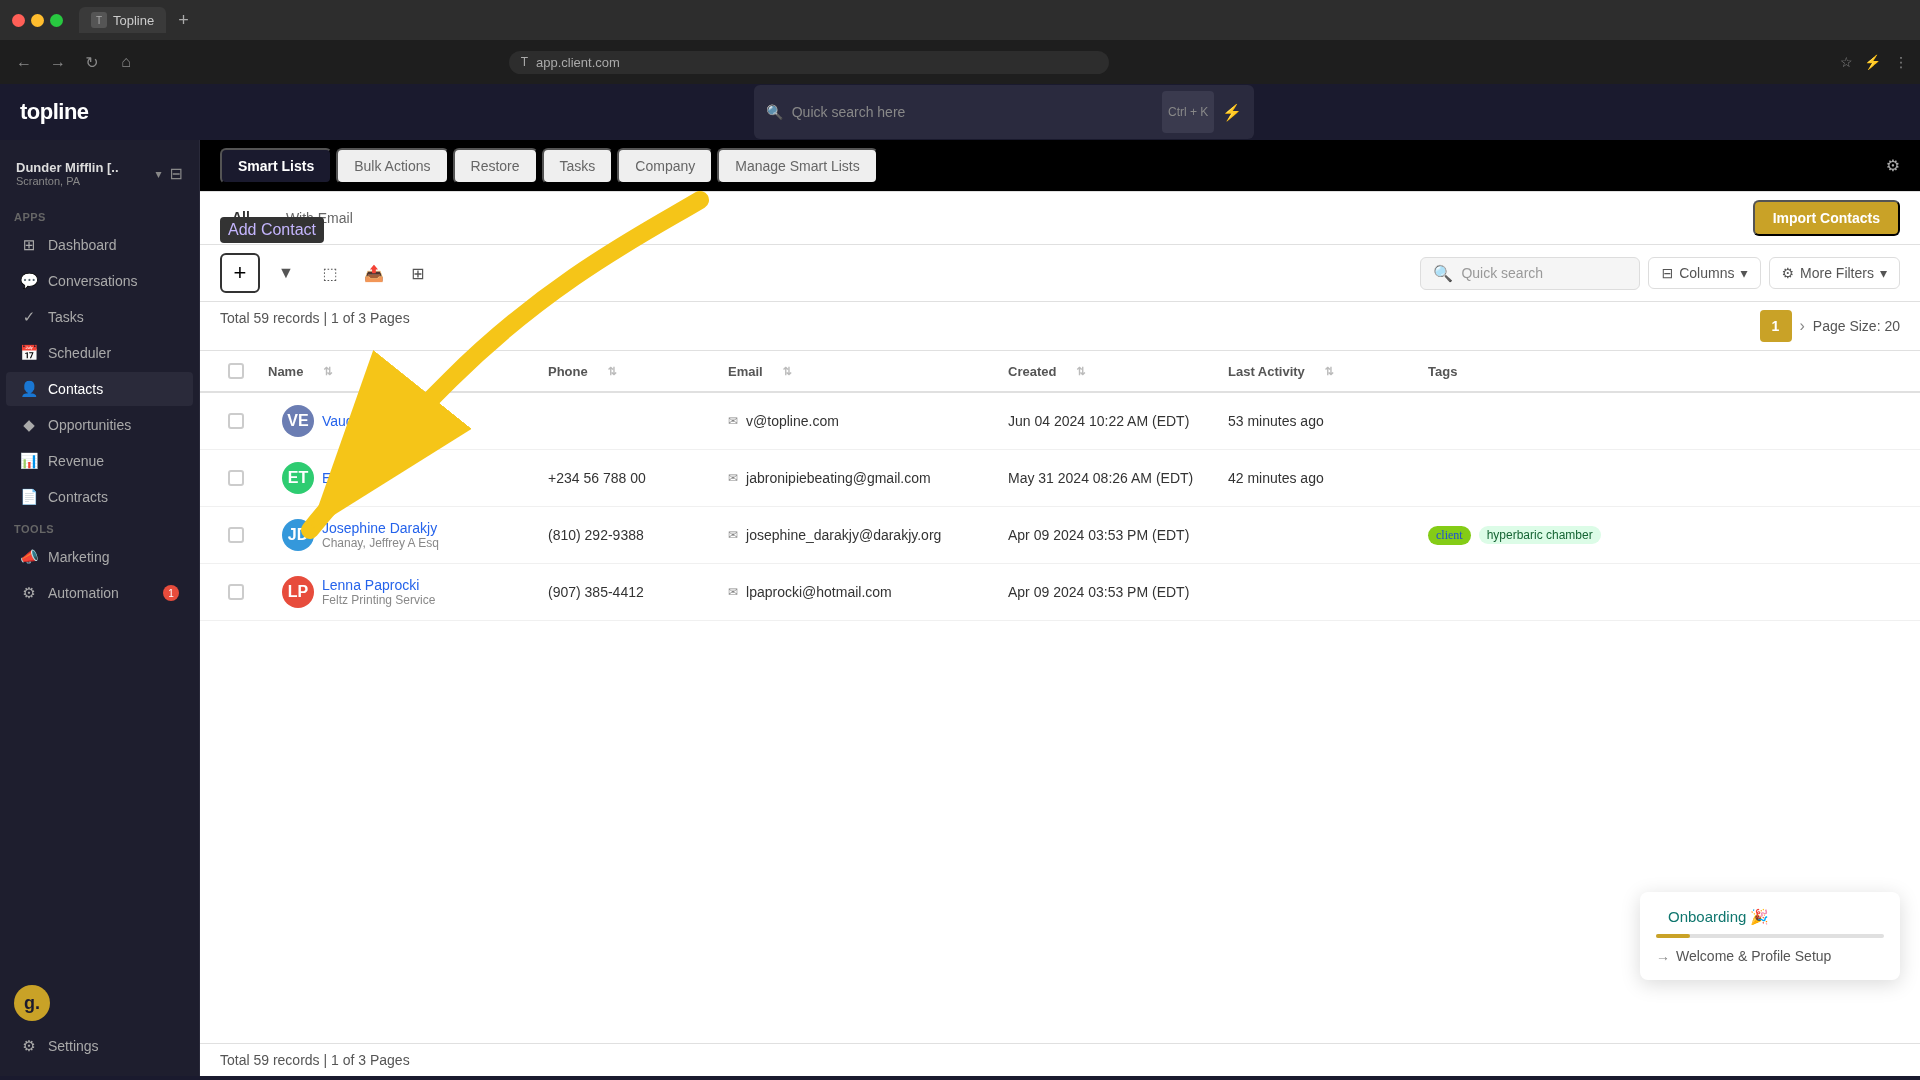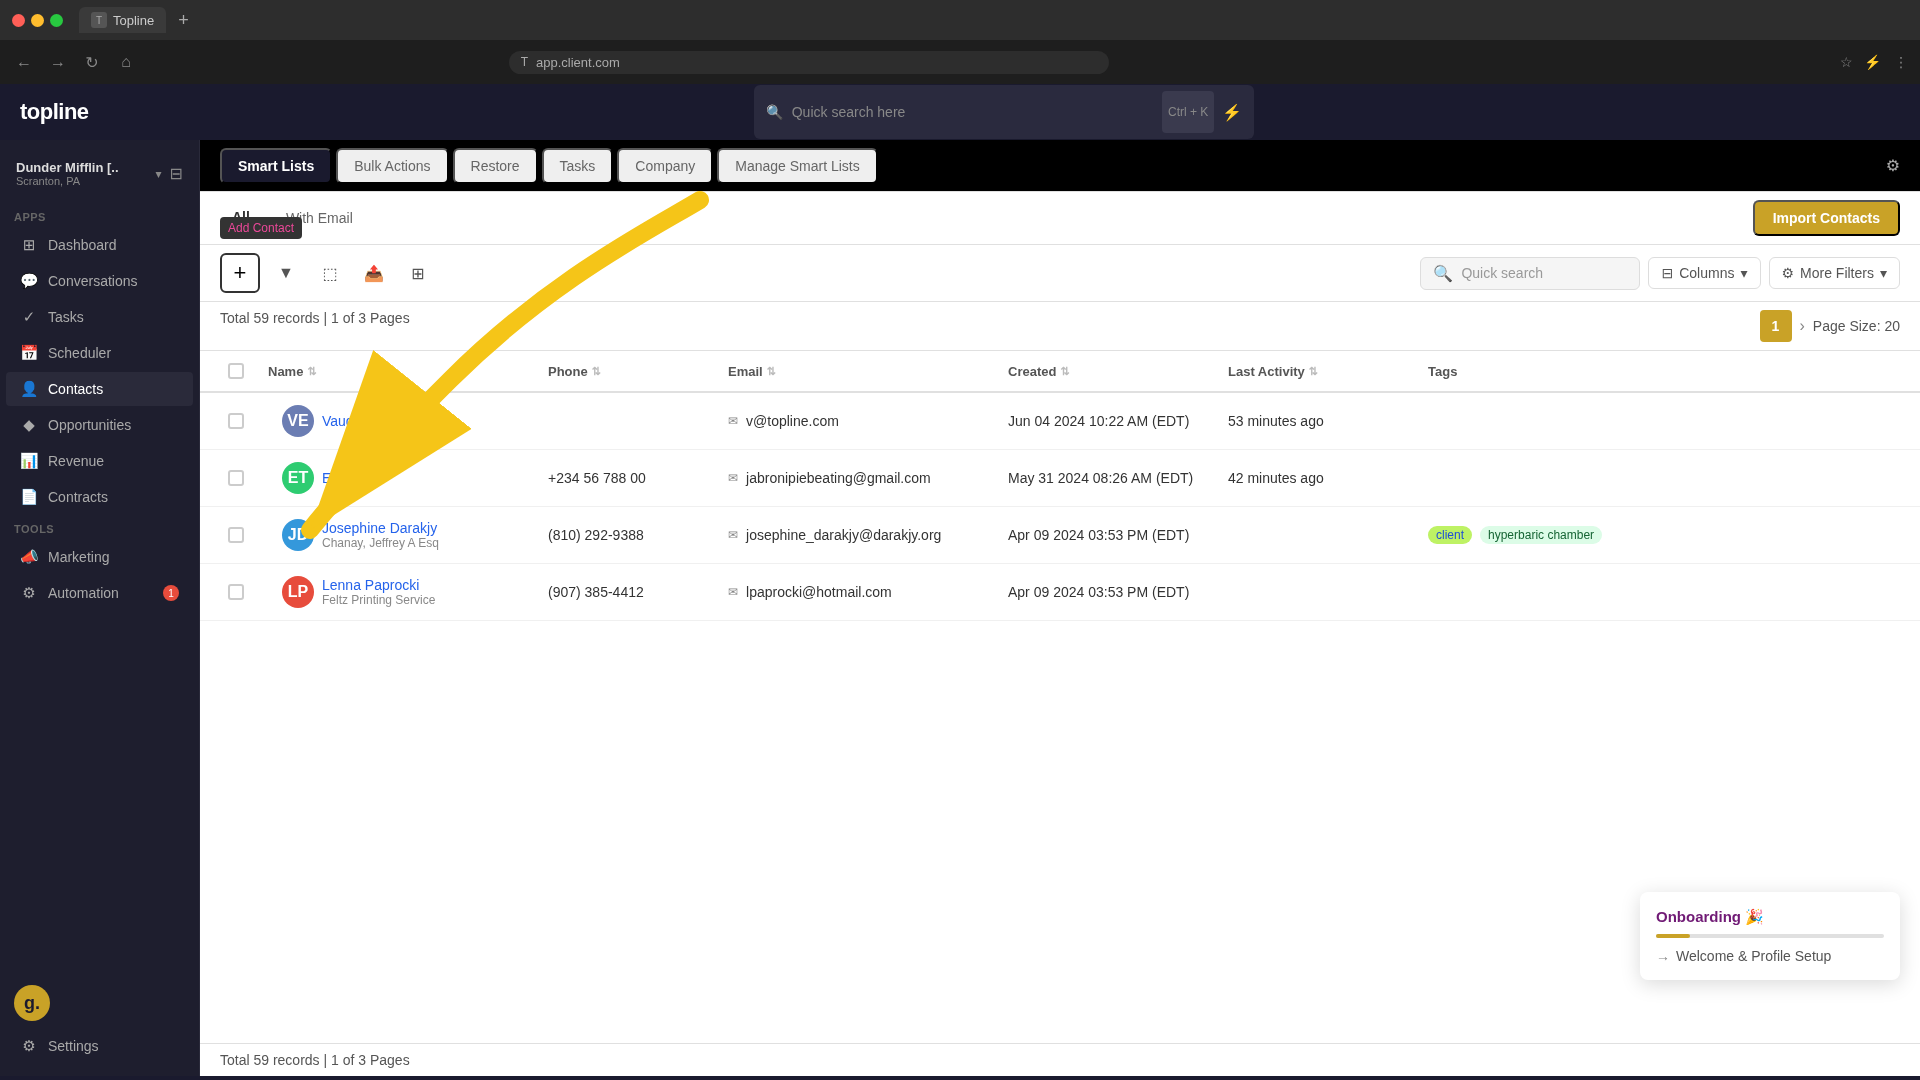--- a/index.html
+++ b/index.html
@@ -67,53 +67,53 @@
 
     
     .sub-tabs { background: #fff; border-bottom: 1px solid #e0e0e0; display: flex; align-items: center; padding: 8px 20px; gap: 12px; }
     .sub-tab { padding: 5px 12px; font-size: 14px; color: #666; cursor: pointer; border-radius: 4px; }
     .sub-tab.active { color: #333; font-weight: 600; border-bottom: 2px solid #1a1a2e; }
     .import-btn { margin-left: auto; background: #c9a227; color: #fff; padding: 8px 18px; border-radius: 6px; font-size: 14px; font-weight: 600; cursor: pointer; }
 
     
     .toolbar { background: #fff; border-bottom: 1px solid #e0e0e0; display: flex; align-items: center; padding: 8px 20px; gap: 8px; }
     .add-btn { width: 40px; height: 40px; background: #fff; border: 2px solid #333; border-radius: 6px; display: flex; align-items: center; justify-content: center; font-size: 22px; font-weight: 300; cursor: pointer; position: relative; }
-    .add-btn-tooltip { position: absolute; top: -36px; left: 0; background: #333; color: #ec4899; font-size: 12px; padding: 4px 8px; border-radius: 4px; white-space: nowrap; }
+    .add-btn-tooltip { position: absolute; top: -36px; left: 0; background: #333; color: #c4b5fd; font-size: 16px; padding: 4px 8px; border-radius: 4px; white-space: nowrap; }
     .toolbar-btn { width: 36px; height: 36px; display: flex; align-items: center; justify-content: center; color: #555; font-size: 16px; cursor: pointer; border-radius: 4px; }
     .quick-search { margin-left: auto; background: #f5f5f5; border: 1px solid #ddd; border-radius: 6px; display: flex; align-items: center; padding: 6px 12px; gap: 8px; width: 220px; }
     .quick-search-text { color: #999; font-size: 14px; flex: 1; }
     .columns-btn { display: flex; align-items: center; gap: 6px; padding: 7px 12px; border: 1px solid #ddd; border-radius: 6px; font-size: 14px; color: #555; cursor: pointer; background: #fff; }
     .more-filters-btn { display: flex; align-items: center; gap: 6px; padding: 7px 12px; border: 1px solid #ddd; border-radius: 6px; font-size: 14px; color: #555; cursor: pointer; background: #fff; }
 
     
     .records-bar { background: #fff; border-bottom: 1px solid #e0e0e0; display: flex; padding: 8px 20px; }
     .records-text { font-size: 14px; color: #555; }
     .pagination { margin-left: auto; display: flex; align-items: center; gap: 8px; }
     .page-btn { width: 32px; height: 32px; background: #c9a227; color: #fff; border-radius: 4px; display: flex; align-items: center; justify-content: center; font-size: 14px; font-weight: 600; cursor: pointer; }
     .page-next { color: #888; font-size: 16px; cursor: pointer; }
     .page-size { font-size: 14px; color: #555; display: flex; align-items: center; gap: 4px; cursor: pointer; }
 
     
     .contacts-table { background: #fff; flex: 1; overflow-y: auto; }
     .table-header { display: grid; grid-template-columns: 40px 280px 180px 280px 220px 200px 1fr; border-bottom: 2px solid #e0e0e0; padding: 0 20px; }
-    .th { padding: 12px 8px; font-size: 13px; font-weight: 600; color: #555; display: flex; align-items: center; gap: 4px; }
+    .th { padding: 12px 8px; font-size: 13px; font-weight: 600; color: #555; display: flex; align-items: center; gap: 20px; }
     .sort-icon { color: #bbb; font-size: 11px; }
     .table-row { display: grid; grid-template-columns: 40px 280px 180px 280px 220px 200px 1fr; border-bottom: 1px solid #f0f0f0; padding: 0 20px; align-items: center; }
     .td { padding: 12px 8px; font-size: 14px; color: #333; display: flex; align-items: center; gap: 8px; }
     .contact-avatar { width: 32px; height: 32px; border-radius: 50%; display: flex; align-items: center; justify-content: center; font-size: 16px; font-weight: 700; color: #fff; flex-shrink: 0; margin-left: 14px; }
     .contact-name { font-size: 14px; color: #2563eb; font-weight: 500; }
     .contact-sub { font-size: 12px; color: #888; }
     .email-icon { color: #888; font-size: 12px; }
     .tag { padding: 2px 8px; border-radius: 10px; font-size: 12px; font-weight: 500; }
-    .tag-client { background: #bef264; color: #1d4ed8; }
+    .tag-client { background: #84cc16; color: #1d4ed8; font-family: Liberation Serif, serif; }
     .tag-hyperbaric { background: #dcfce7; color: #166534; }
 
     
     .onboarding-panel { position: absolute; bottom: 100px; right: 20px; background: #fff; border-radius: 8px; box-shadow: 0 4px 20px rgba(0,0,0,0.15); padding: 16px; width: 260px; }
-    .onboarding-title { font-size: 15px; font-weight: 700; color: #701a75; margin-bottom: 8px; }
+    .onboarding-title { font-size: 15px; font-weight: 400; color: #0f766e; margin-bottom: 8px; margin-left: 12px; }
     .onboarding-bar { height: 4px; background: #e0e0e0; border-radius: 2px; margin-bottom: 10px; }
     .onboarding-bar-fill { height: 100%; width: 15%; background: #c9a227; border-radius: 2px; }
     .onboarding-link { font-size: 14px; color: #555; display: flex; align-items: center; gap: 6px; }
     .onboarding-arrow { color: #888; }
 
     
     .annotation-arrow { position: absolute; top: 180px; left: 250px; width: 500px; height: 400px; pointer-events: none; z-index: 100; }
 
     
     .bottom-bar { background: #1a1a2e; height: 60px; display: flex; align-items: center; padding: 0 40px; justify-content: space-between; }

